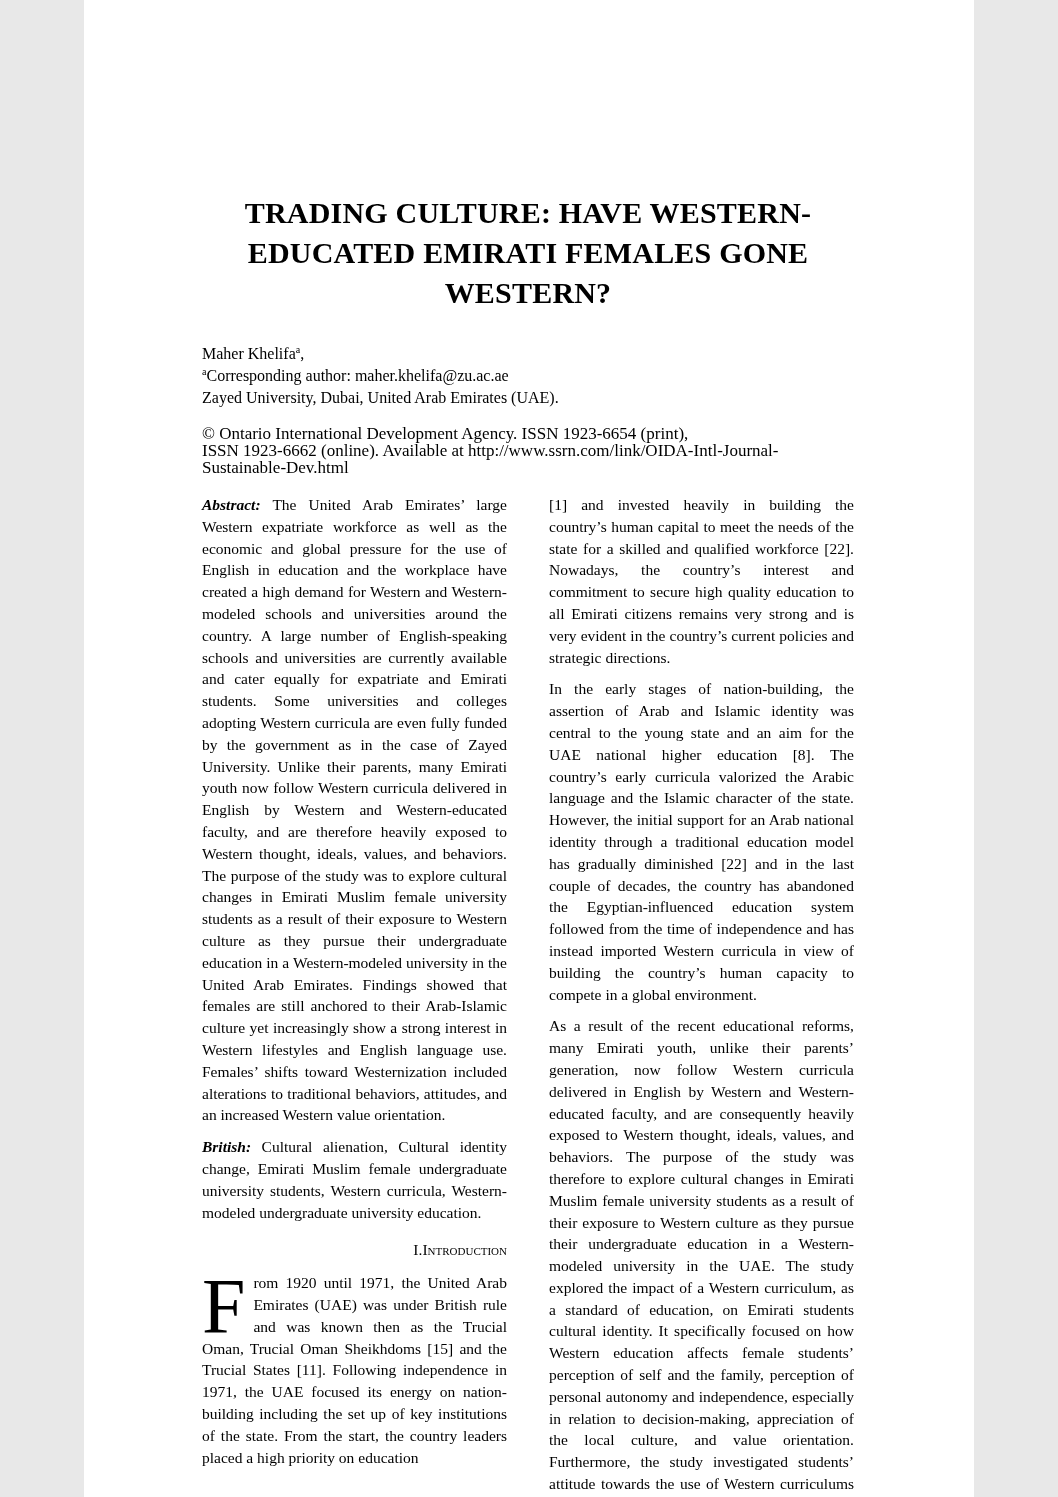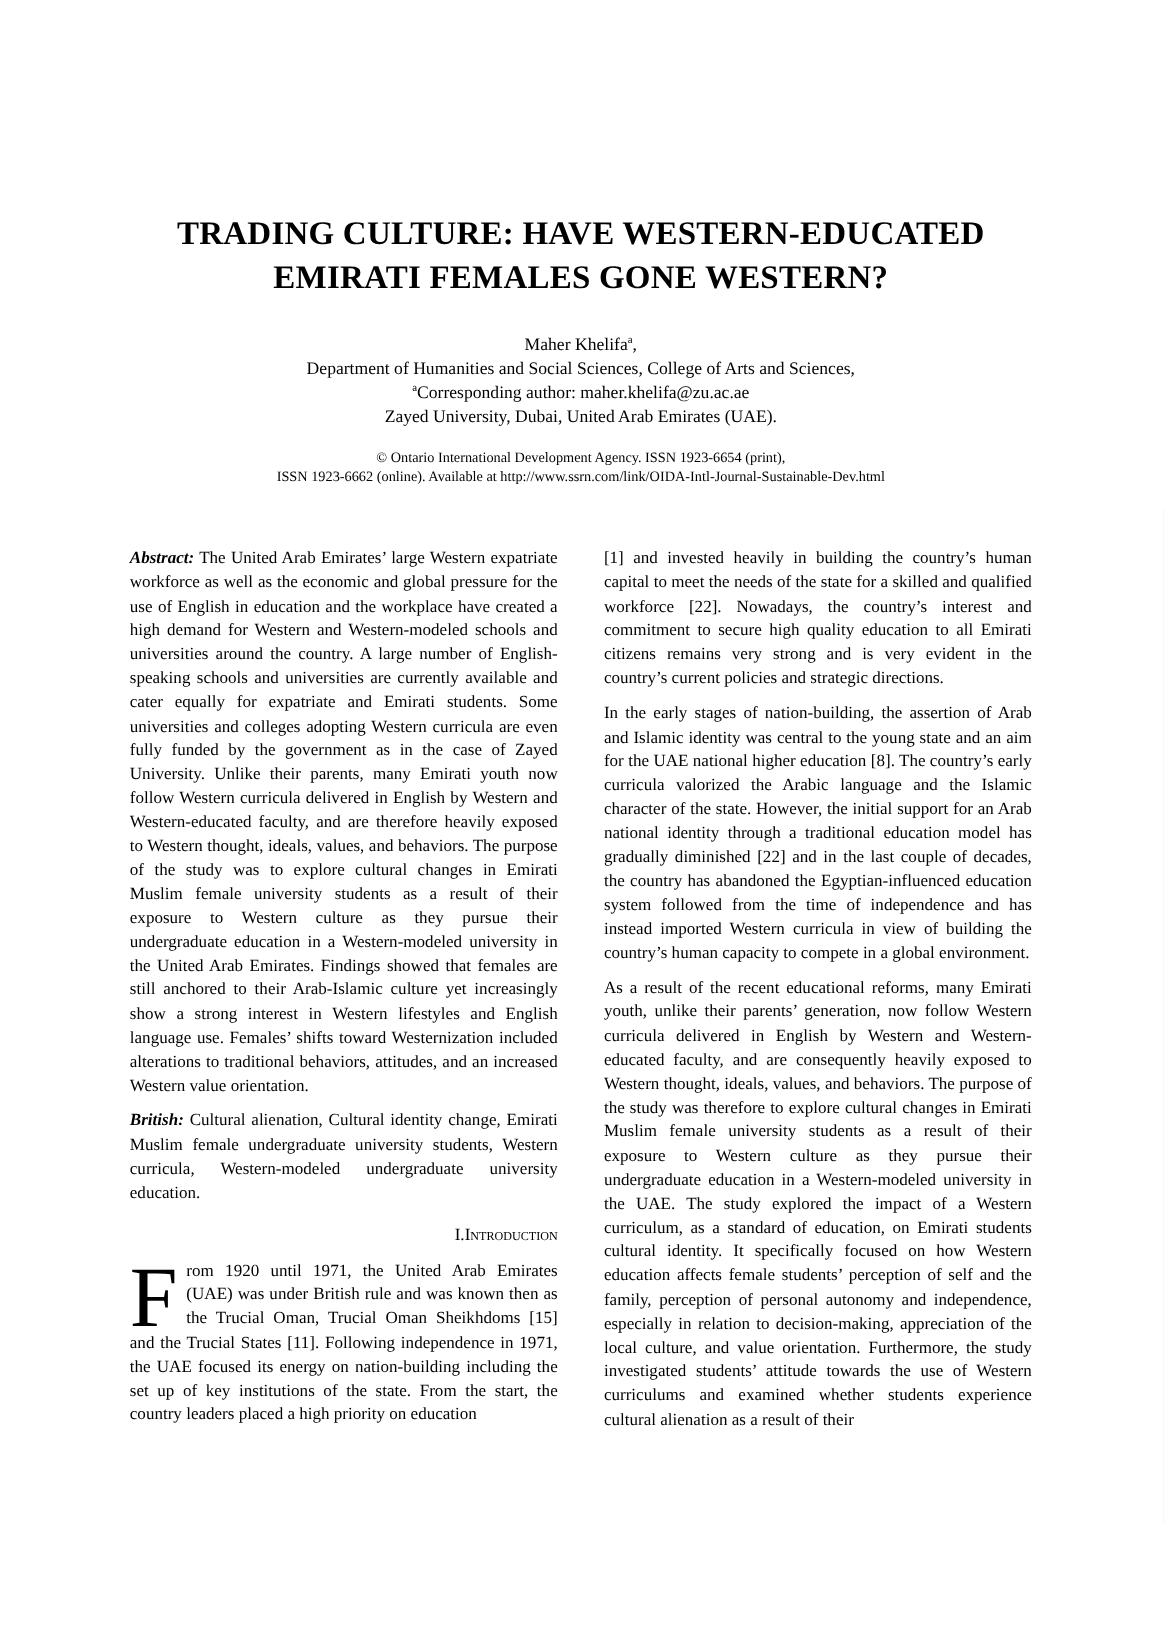--- a/index.html
+++ b/index.html
@@ -1,56 +1,56 @@
 <!DOCTYPE html>
 <html><head>
 <meta charset="utf-8">
 <style>
   * { box-sizing: border-box; }
   html, body { margin: 0; padding: 0; background: #e8e8e8; }
   .page {
-    width: 1058px;
+    width: 890px;
     height: 1497px;
     margin: 0 auto;
     background: #ffffff;
     color: #000000;
     font-family: "Liberation Serif", "DejaVu Serif", serif;
     position: relative;
     overflow: hidden;
   }
   .inner { padding: 193px 120px 0 118px; }
 
   .title {
     margin: 0 0 30px 0;
     text-align: center;
     font-size: 30px;
     line-height: 40px;
     font-weight: bold;
     letter-spacing: 0.2px;
   }
 
   .authors {
-    text-align: center;
+    text-align: left;
     font-size: 16px;
     line-height: 22px;
     margin: 0 0 16px 0;
   }
   .authors .line { display: block; }
 
   sup.aff {
     font-size: 10px;
     vertical-align: super;
     line-height: 0;
   }
 
   .imprint {
-    text-align: center;
-    font-size: 13px;
+    text-align: left;
+    font-size: 17px;
     line-height: 17px;
-    margin: 0 0 56px 0;
+    margin: 0 0 18px 0;
   }
   .imprint .line { display: block; }
 
   .columns {
     display: flex;
     gap: 42px;
   }
   .col {
     width: 390px;
     font-size: 15.5px;
@@ -80,21 +80,20 @@
 </head>
 <body>
 
 <div class="page">
   <div class="inner">
 
     <h1 class="title">TRADING CULTURE: HAVE WESTERN-EDUCATED EMIRATI FEMALES GONE WESTERN?</h1>
 
     <div class="authors">
       <span class="line"><span>Maher Khelifa</span><sup class="aff">a</sup><span>,</span></span>
-      <span class="line">Department of Humanities and Social Sciences, College of Arts and Sciences,</span>
       <span class="line"><sup class="aff">a</sup><span>Corresponding author: maher.khelifa@zu.ac.ae</span></span>
       <span class="line">Zayed University, Dubai, United Arab Emirates (UAE).</span>
     </div>
 
     <div class="imprint">
       <span class="line">© Ontario International Development Agency. ISSN 1923-6654 (print),</span>
       <span class="line">ISSN 1923-6662 (online). Available at http://www.ssrn.com/link/OIDA-Intl-Journal-Sustainable-Dev.html</span>
     </div>
 
     <div class="columns">

